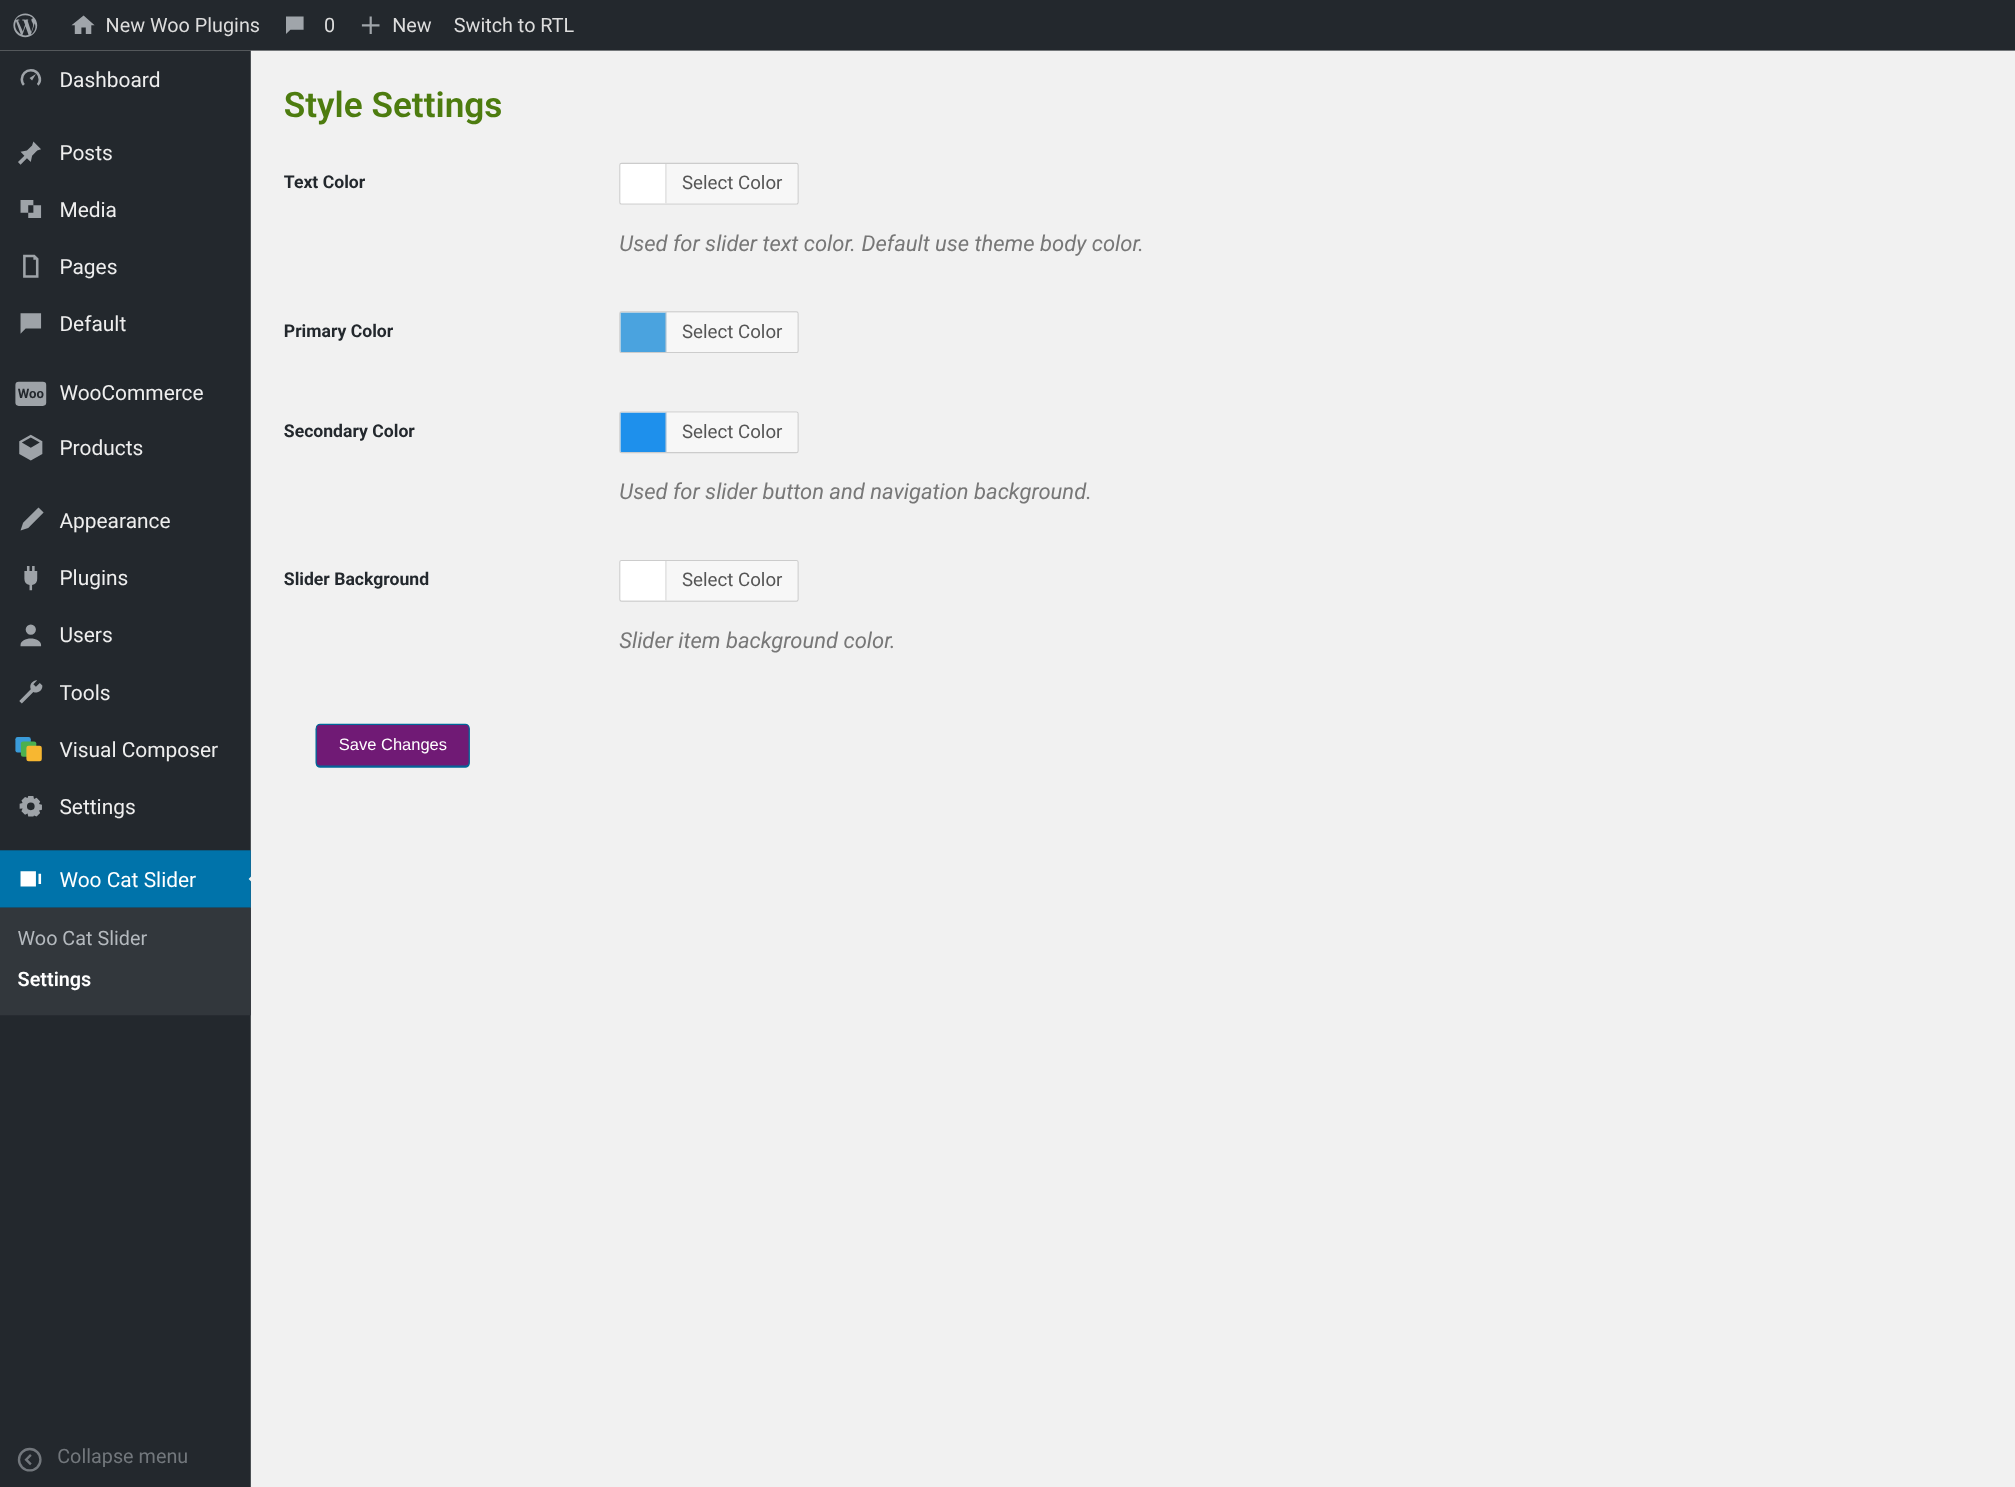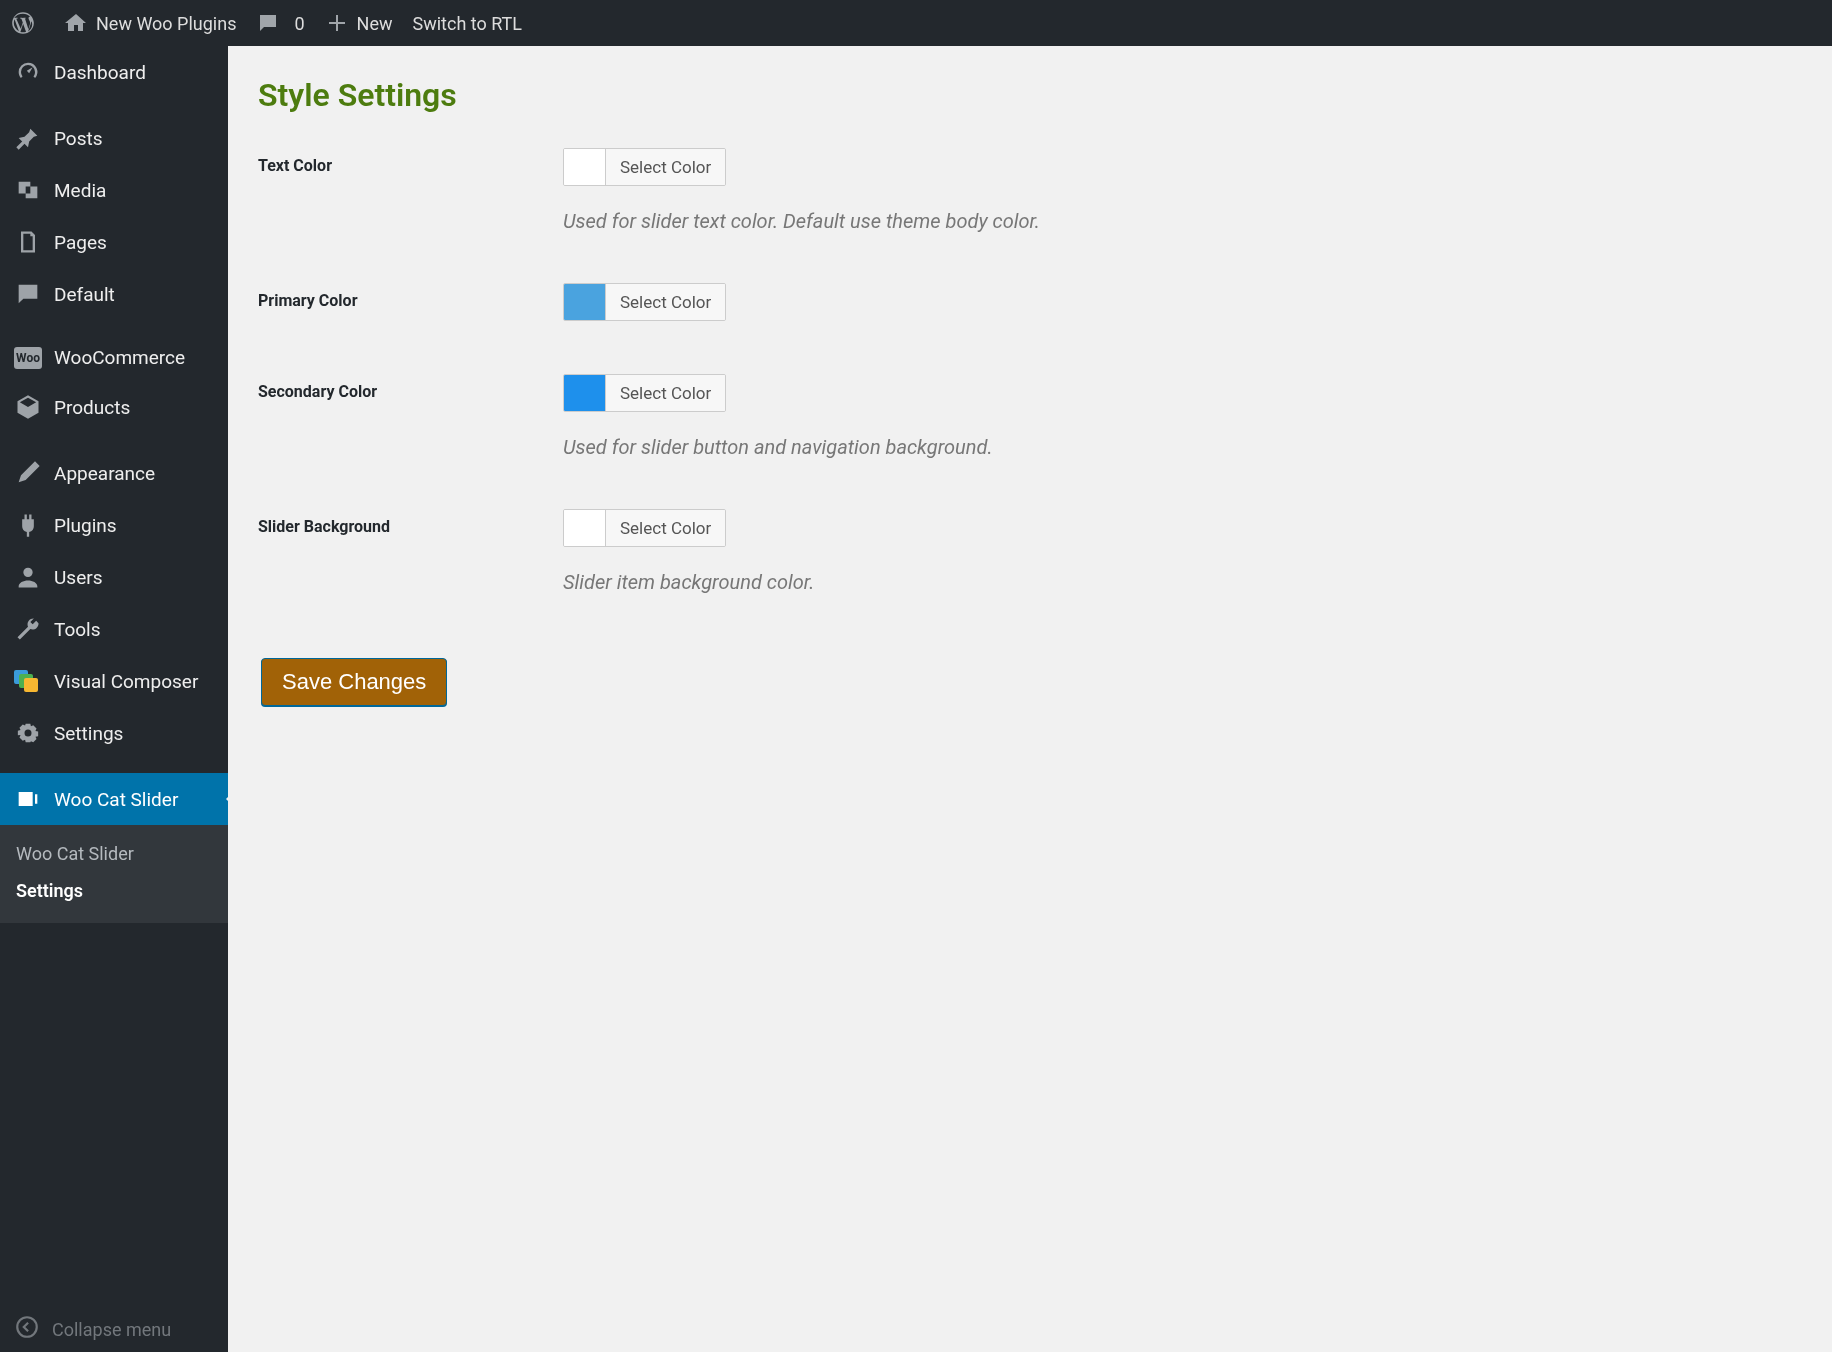--- a/index.html
+++ b/index.html
@@ -77,21 +77,21 @@
 .submenu-item {
   padding: 8px 16px;
   font-size: 18px;
   color: #b4b9be;
   cursor: pointer;
 }
 .submenu-item.current { color: #fff; font-weight: 600; }
 .collapse {
   margin-top: auto;
   display: flex;
-  align-items: flex-end;
+  align-items: flex-start;
   padding: 12px 14px;
   color: #72777c;
   font-size: 18px;
   cursor: pointer;
 }
 .collapse svg { width: 26px; height: 26px; fill: #72777c; margin-right: 12px; }
 
 
 .content {
   flex: 1;
@@ -141,30 +141,30 @@
   cursor: pointer;
   background: #f7f7f7;
 }
 .field-desc {
   margin-top: 20px;
   font-size: 20px;
   font-style: italic;
   color: #777;
 }
 .save-btn {
-  background: #a16207;
+  background: #701a75;
   border: 1px solid #006799;
   color: #fff;
-  font-size: 22px;
+  font-size: 15px;
   padding: 10px 20px;
   border-radius: 4px;
   cursor: pointer;
   box-shadow: 0 1px 0 #006799;
   margin-top: 14px;
-  margin-left: 3px;
+  margin-left: 29px;
 }
 .woo-badge {
   display: inline-flex;
   width: 28px; height: 22px;
   background: #9ea3a8;
   color: #23282d;
   font-size: 12px;
   font-weight: 700;
   align-items: center;
   justify-content: center;

